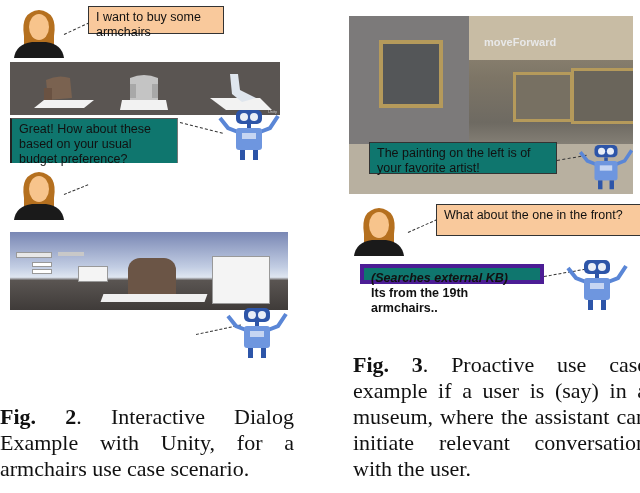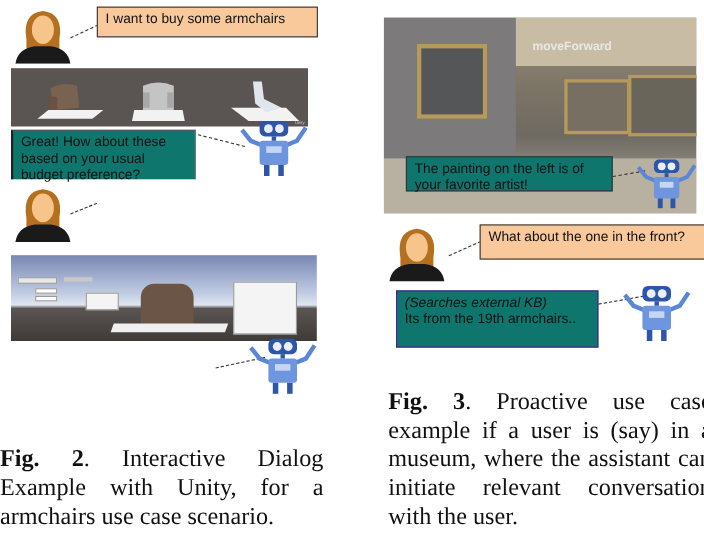--- a/index.html
+++ b/index.html
@@ -18,21 +18,21 @@
 <div class="abs" style="left:0;top:0;width:300px;height:493px;">
 
   <div class="abs" style="left:10px;top:6px;width:58px;height:52px;">
     <svg width="58" height="52" viewBox="0 0 58 52">
       <path d="M14 30 Q10 6 29 4 Q48 6 44 30 L44 40 L14 40 Z" fill="#b5701f"></path>
       <ellipse cx="29" cy="21" rx="10" ry="13" fill="#f7c48c"></ellipse>
       <path d="M4 52 Q6 38 22 36 L36 36 Q52 38 54 52 Z" fill="#1a1a1a"></path>
     </svg>
   </div>
   <div class="tail" style="left:64px;top:34px;width:28px;transform:rotate(-25deg);"></div>
-  <div class="abs bubble-user" style="left:88px;top:6px;width:201px;height:28px;">
+  <div class="abs bubble-user" style="left:88px;top:6px;width:136px;height:28px;">
     <span>I want to buy some armchairs</span>
   </div>
 
   <div class="abs scene" style="left:10px;top:62px;width:270px;height:53px;background:#5a5552;">
 
     <div class="abs" style="left:14px;top:8px;width:70px;height:42px;">
       <svg width="70" height="42" viewBox="0 0 70 42">
           <polygon points="10,38 60,38 70,30 20,30" fill="#f2f2f2"></polygon>
           <path d="M22 10 Q34 4 46 8 L48 28 L24 30 Z" fill="#7a6250"></path>
           <rect x="20" y="18" width="8" height="12" fill="#6a5242"></rect>
@@ -152,21 +152,21 @@
       <path d="M14 30 Q10 6 29 4 Q48 6 44 30 L44 40 L14 40 Z" fill="#b5701f"></path>
       <ellipse cx="29" cy="21" rx="10" ry="13" fill="#f7c48c"></ellipse>
       <path d="M4 52 Q6 38 22 36 L36 36 Q52 38 54 52 Z" fill="#1a1a1a"></path>
     </svg>
   </div>
   <div class="tail" style="left:68px;top:232px;width:32px;transform:rotate(-24deg);"></div>
   <div class="abs bubble-user" style="left:96px;top:204px;width:205px;height:32px;">
     <span>What about the one in the front?</span>
   </div>
 
-  <div class="abs bubble-bot" style="left:20px;top:264px;width:184px;height:52px;border:1px solid #4c1d95;">
+  <div class="abs bubble-bot" style="left:20px;top:264px;width:184px;height:20px;border:4px solid #4c1d95;font-weight:bold;">
     <i>(Searches external KB)</i><br>
     <span>Its from the 19th armchairs..</span>
   </div>
   <div class="tail" style="left:204px;top:276px;width:42px;transform:rotate(-10deg);"></div>
   <div class="abs" style="left:222px;top:258px;width:70px;height:56px;">
     <svg width="70" height="56" viewBox="0 0 70 56">
       <path d="M6 10 L14 20 L24 24" stroke="#5a86d6" stroke-width="4" fill="none"></path>
       <path d="M64 8 L56 20 L46 24" stroke="#5a86d6" stroke-width="4" fill="none"></path>
       <rect x="22" y="2" width="26" height="14" rx="5" fill="#2d55a8"></rect>
       <circle cx="30" cy="9" r="4" fill="#e9eef7"></circle>

